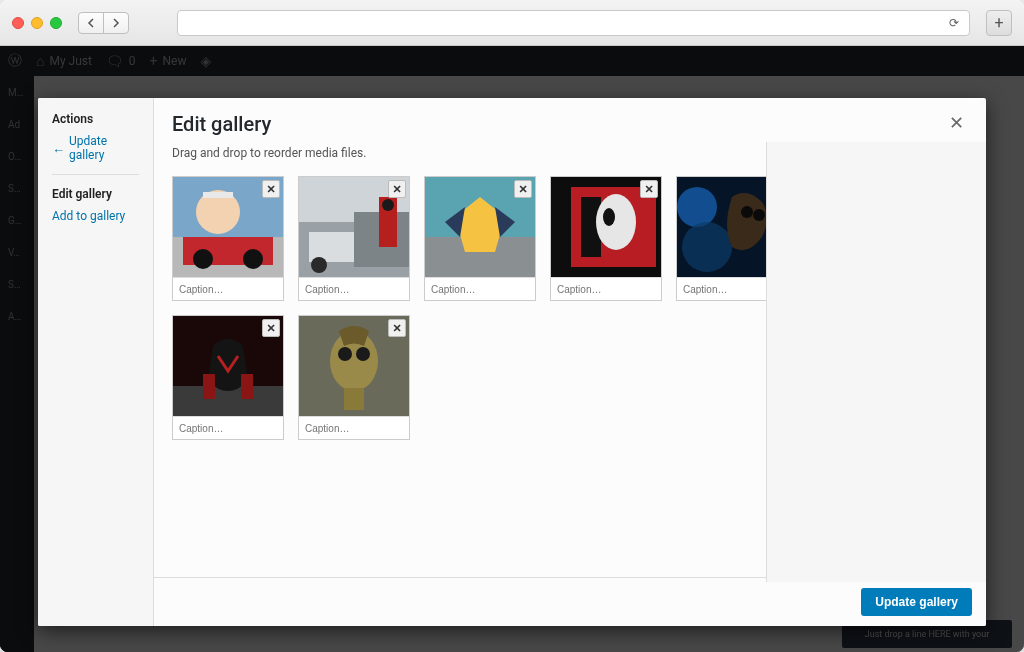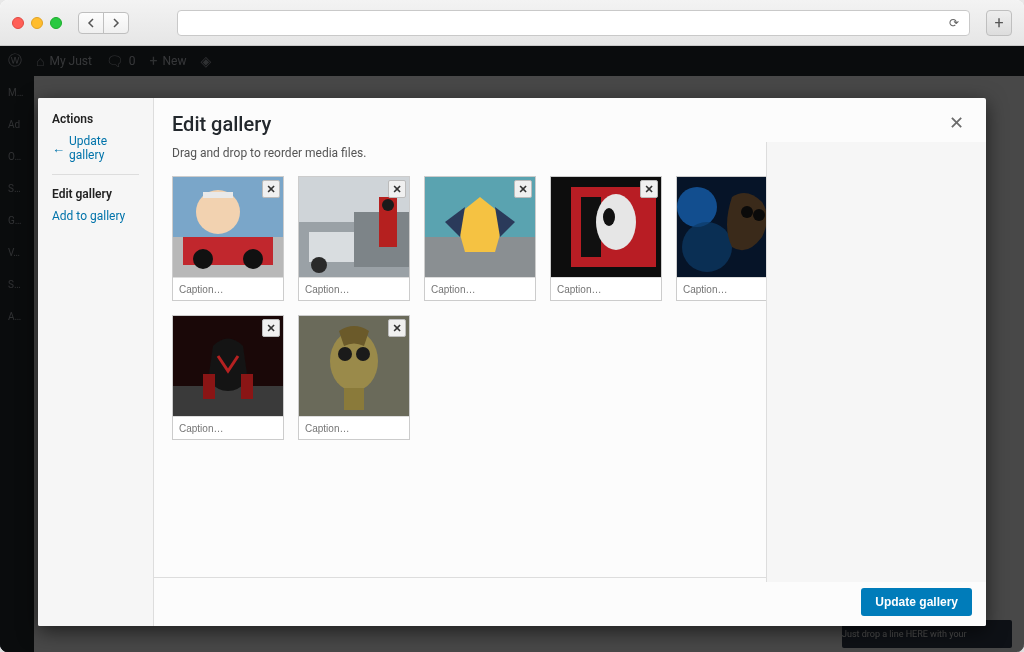--- a/index.html
+++ b/index.html
@@ -67,21 +67,21 @@
     display: flex; flex-direction: column; color: #9ea3a8;
   }
   .wp-sidebar .mi { height: 32px; display:flex; align-items:center; justify-content:flex-start; padding-left:8px; font-size: 10px; }
 
   .wp-content {
     position: absolute; left: 34px; right: 0; top: 0; bottom: 0; background: #f1f1f1;
     display:flex; align-items:flex-end; justify-content:flex-end; padding: 8px;
   }
   .bg-strip {
     position:absolute; right:12px; bottom:4px; width:170px; height:28px; background:#2f3a4a; color:#fff;
-    font-size:9px; display:flex; align-items:center; border-radius:2px;
+    font-size:9px; display:flex; align-items:center; justify-content:center; border-radius:2px;
   }
 
   
   .modal-backdrop {
     position: absolute; inset: 0; background: rgba(0,0,0,0.7);
   }
   .modal {
     position: absolute; top: 52px; left: 38px; right: 38px; bottom: 26px;
     background: #fcfcfc; border-radius: 2px; display: flex; box-shadow: 0 5px 20px rgba(0,0,0,0.6);
     overflow: hidden;

